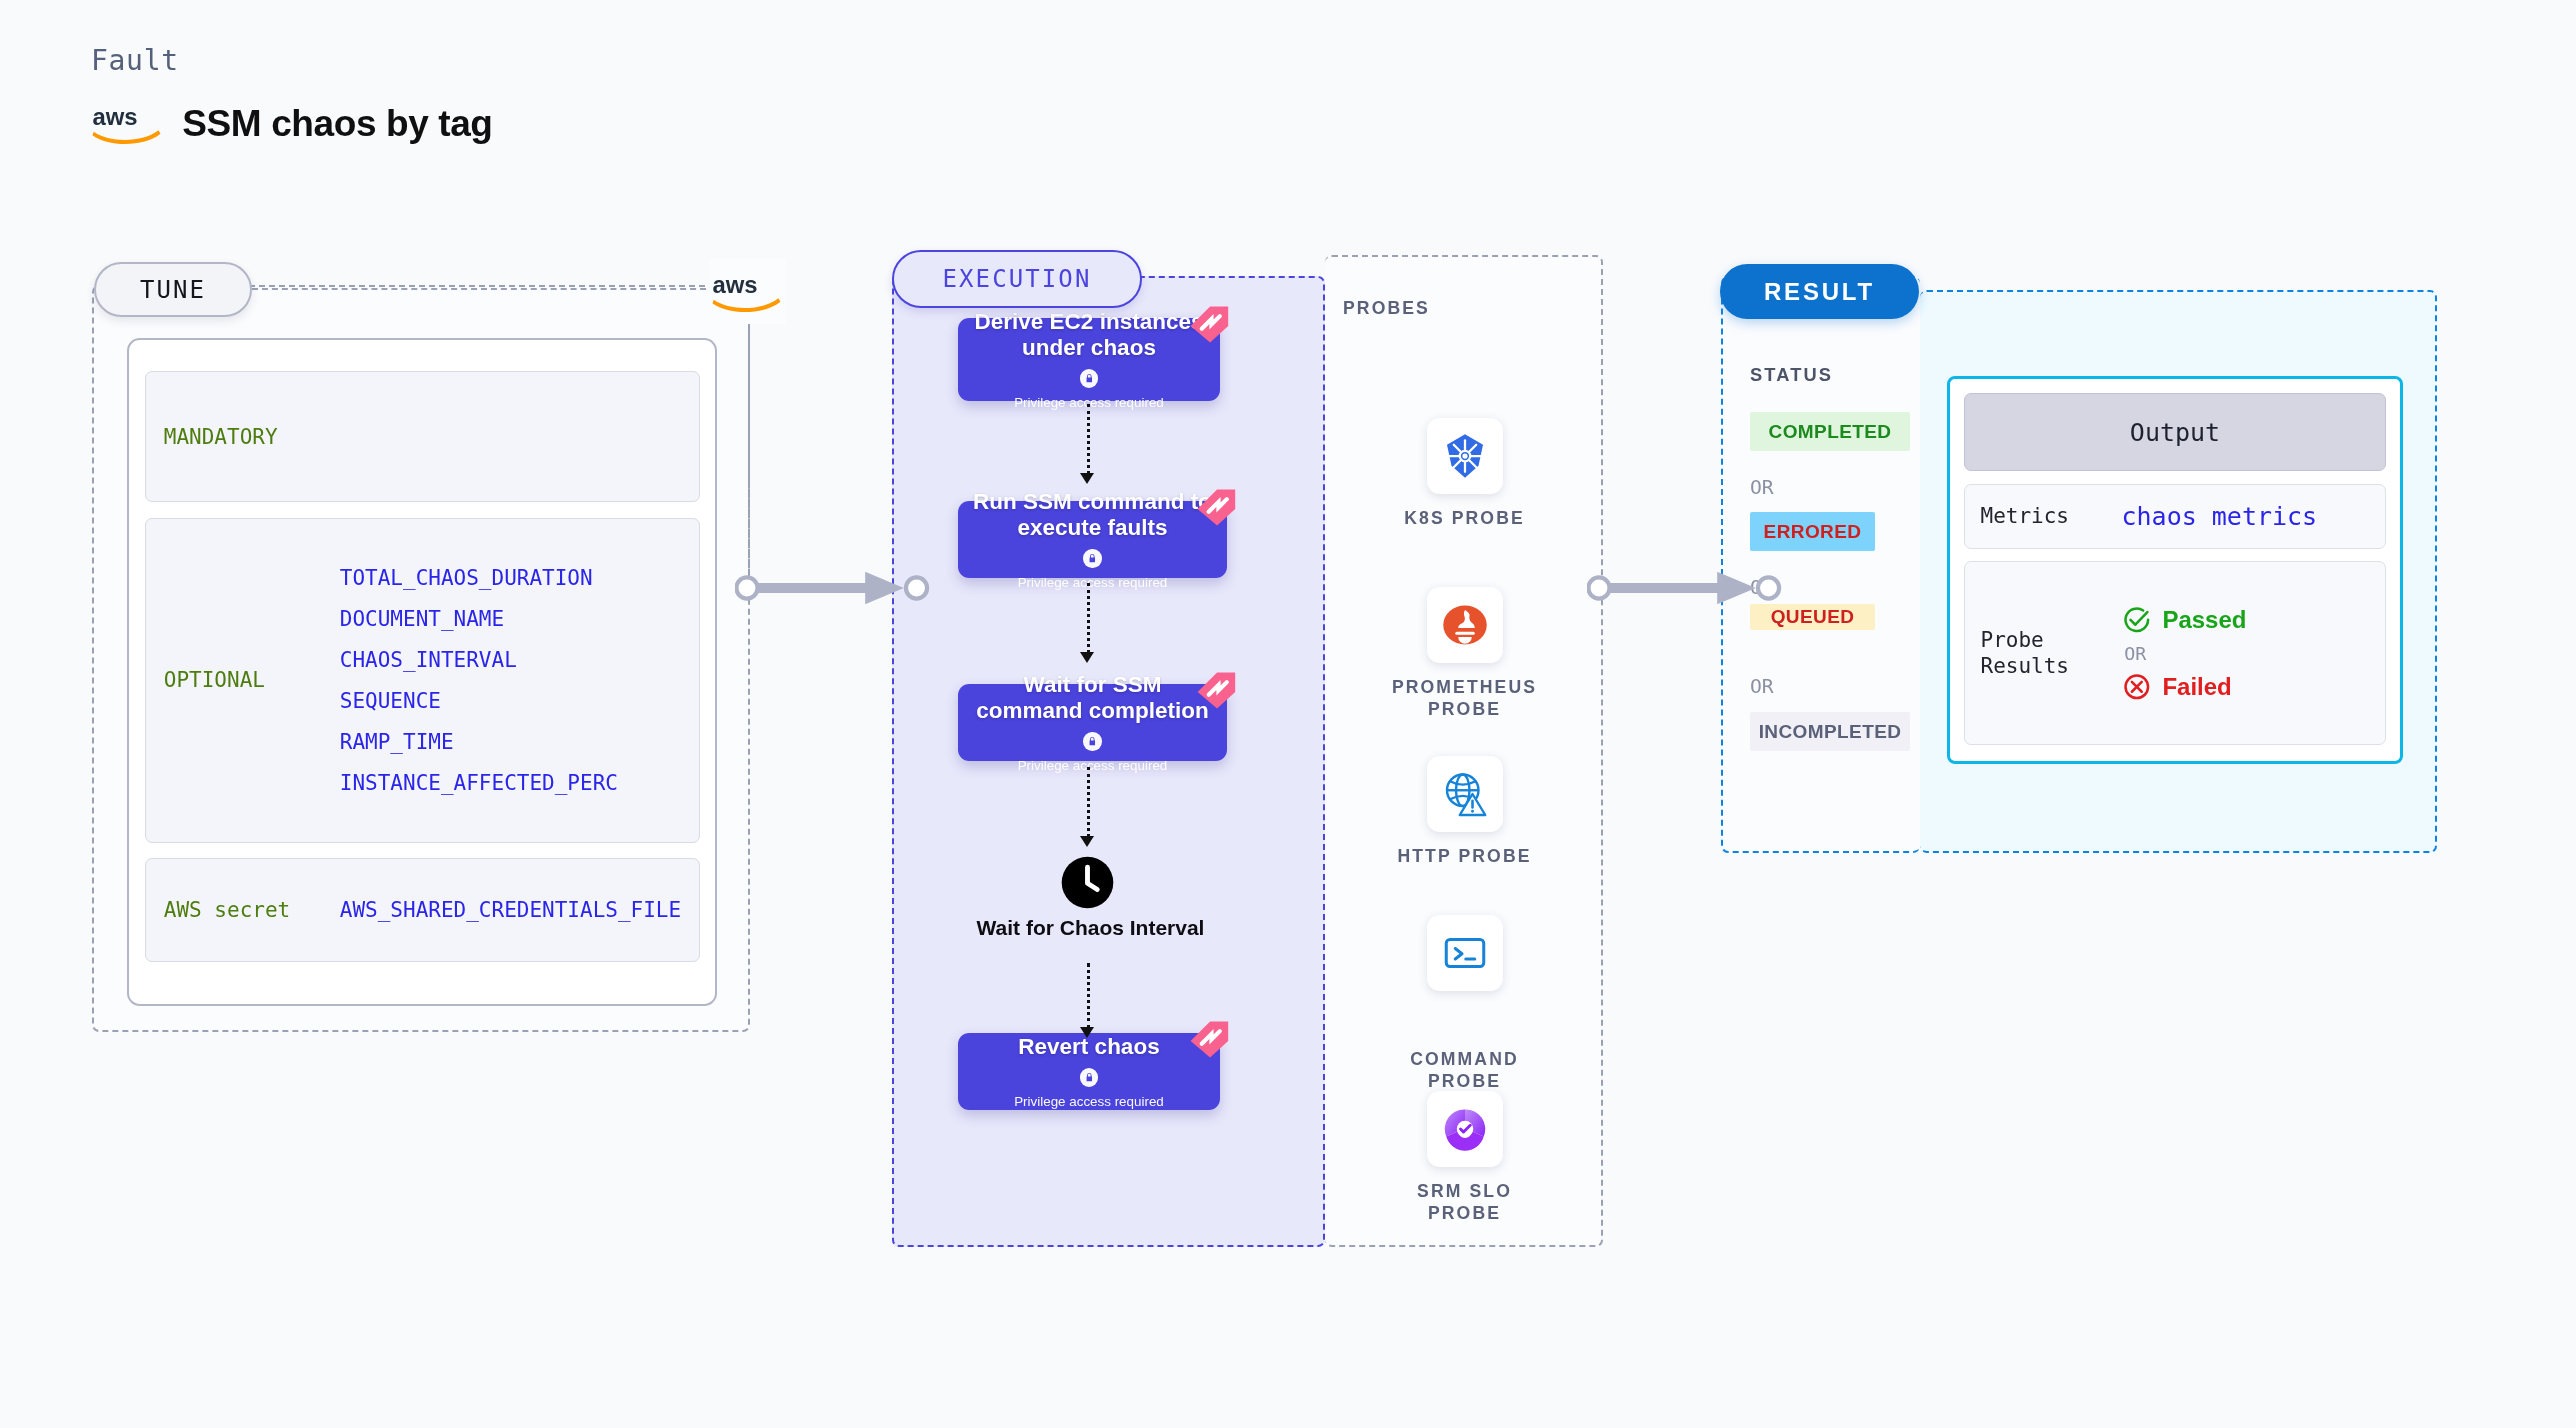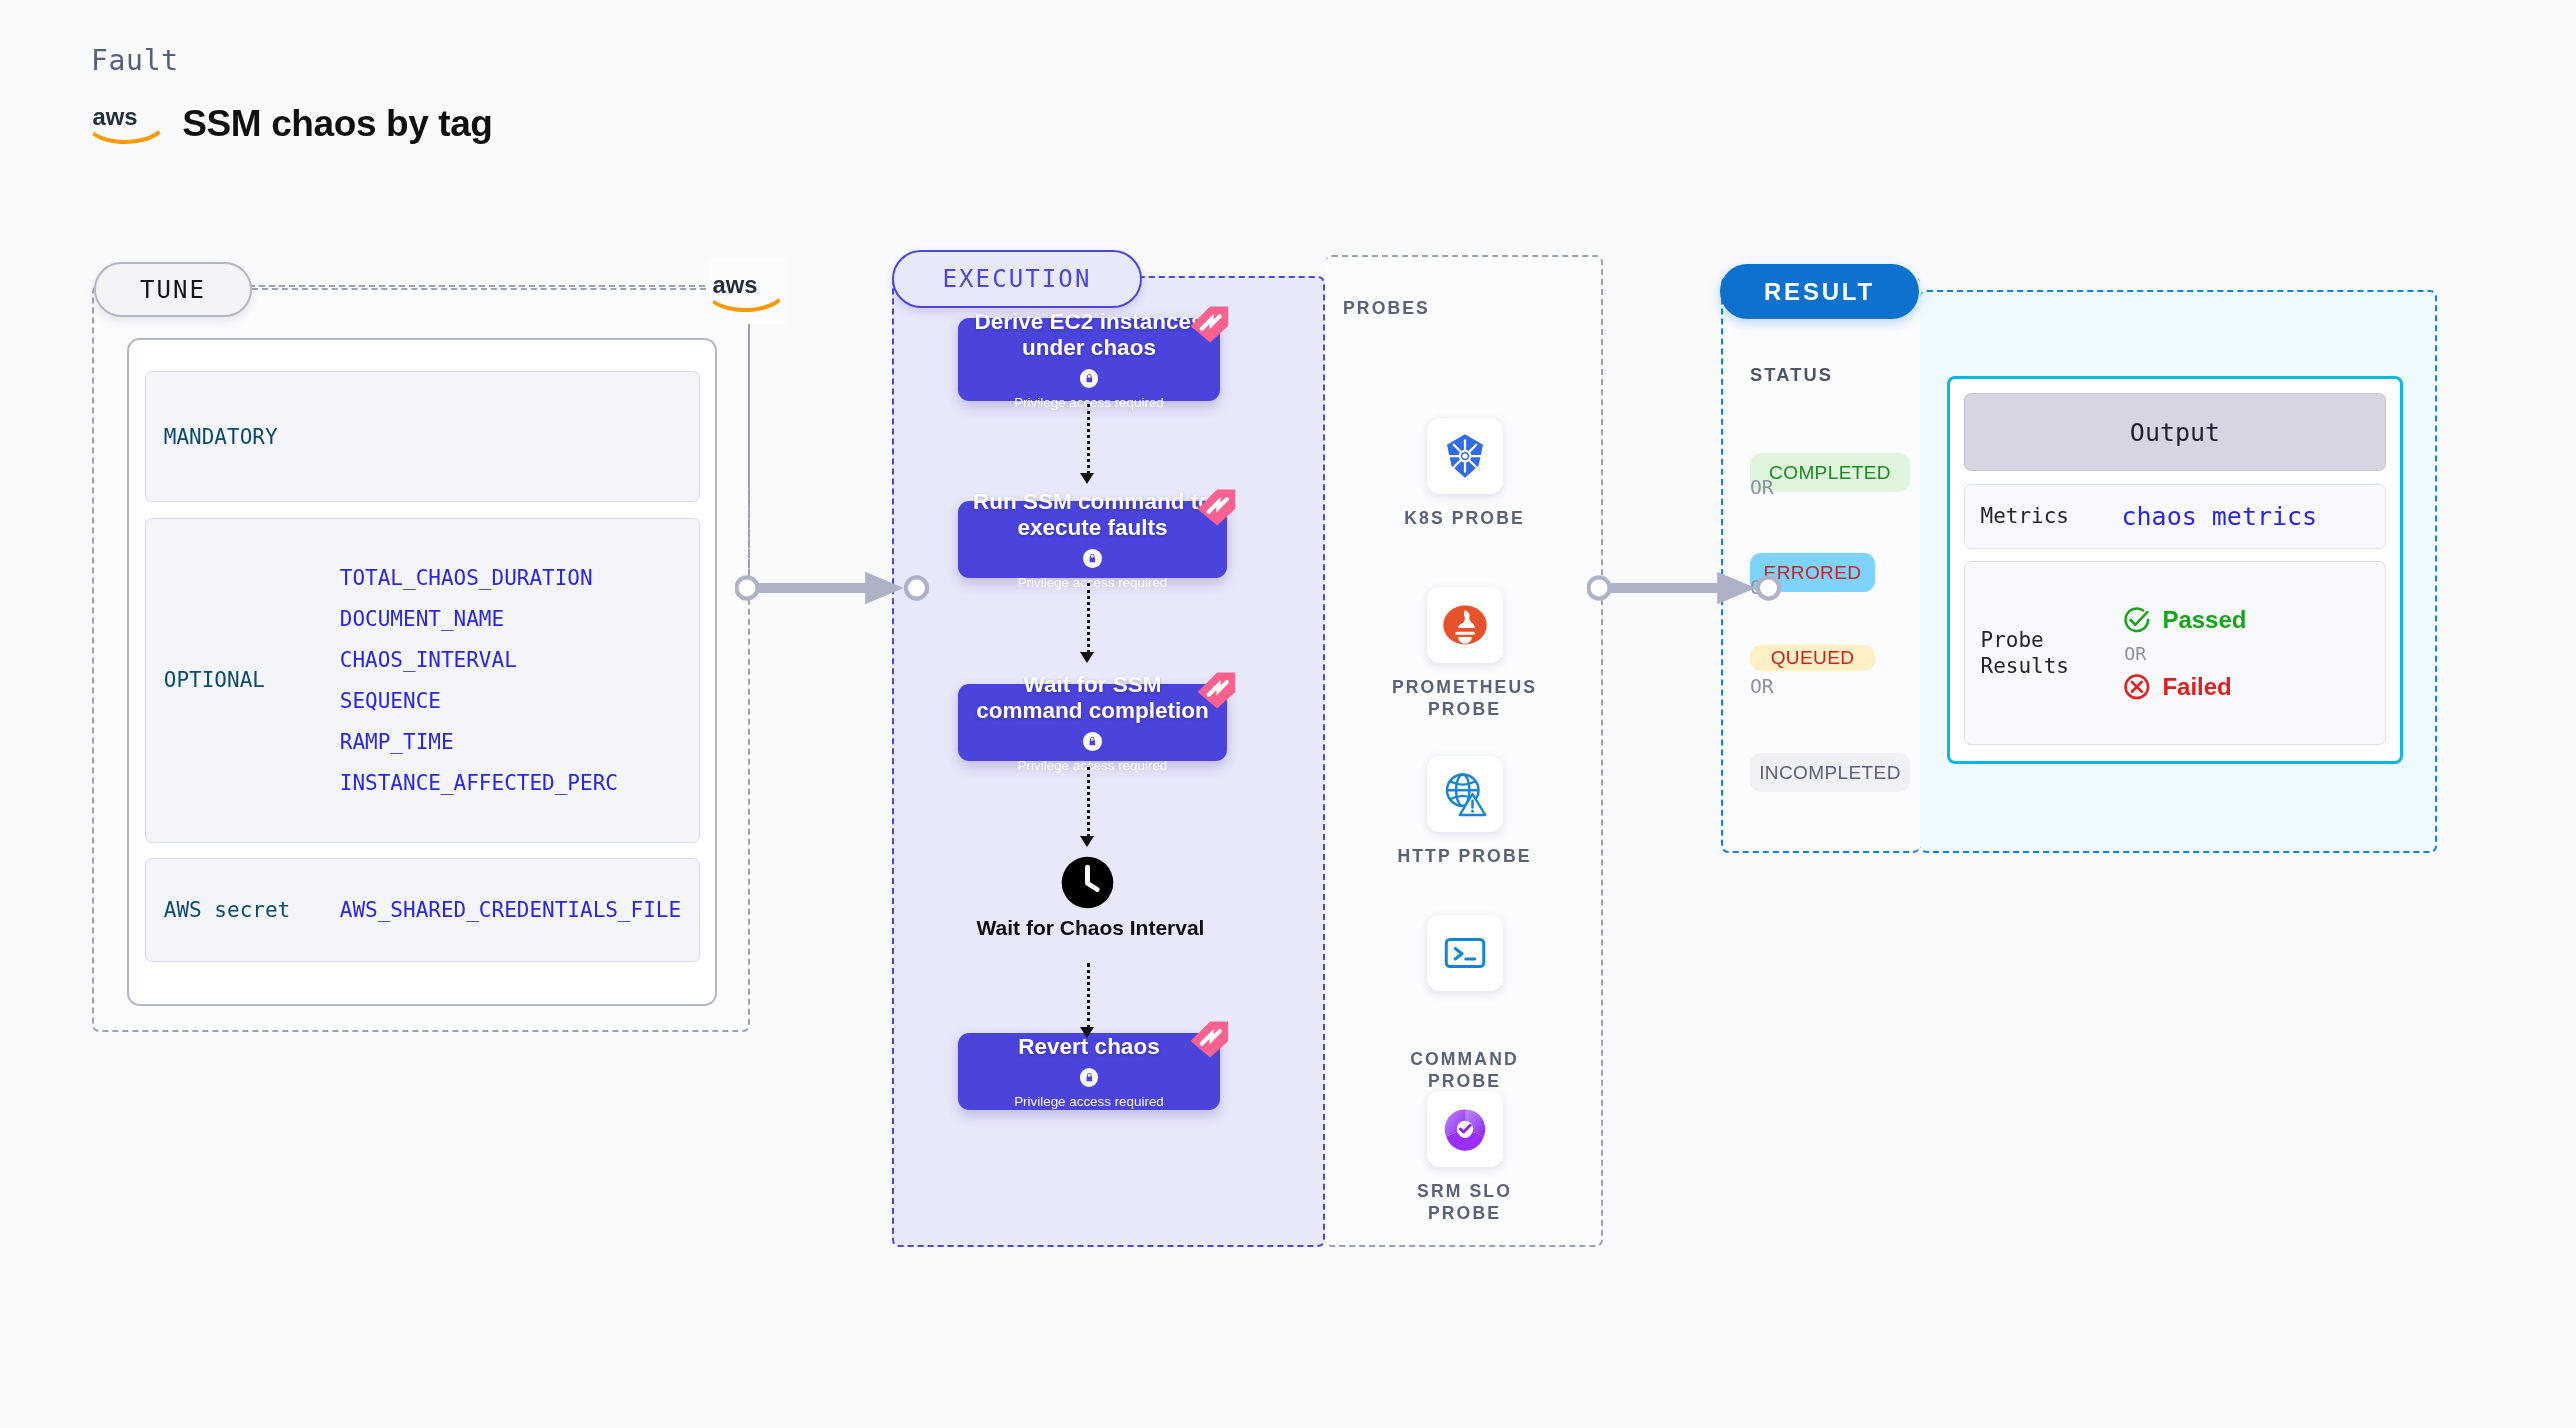--- a/index.html
+++ b/index.html
@@ -80,21 +80,21 @@
     font-family:"DejaVu Sans Mono","Liberation Mono",monospace;
     font-size:25px;color:#1e2230;
   }
   .group{
     margin-top:15.5px;background:#f4f5fa;border:1.4px solid #d8dae4;border-radius:7px;
     display:flex;align-items:center;box-sizing:border-box;padding:19.7px 18.3px;
   }
   .group-label{
     width:176px;flex:0 0 176px;
     font-family:"DejaVu Sans Mono","Liberation Mono",monospace;
-    font-size:21px;color:#0c4a6e;
+    font-size:21px;color:#4d7c0f;
   }
   .group-params{flex:1;display:flex;flex-direction:column;gap:17px;}
   .param{
     font-family:"DejaVu Sans Mono","Liberation Mono",monospace;
     font-size:21px;color:#2a25e8;white-space:nowrap;
   }
   #grp-mandatory{height:131px;}
   #grp-optional{height:325px;}
   #grp-secret{height:104px;}
   #grp-secret .group-label{width:176px;flex:0 0 176px;}
@@ -171,23 +171,23 @@
   #probe-2{left:1380px;top:756px;}
   #probe-3{left:1380px;top:915px;gap:44px;}
   #probe-4{left:1380px;top:1091px;}
 
   
   #status-title{
     position:absolute;left:1750px;top:364px;font-size:18.3px;font-weight:bold;
     letter-spacing:2.1px;color:#4e5468;
   }
   .status-badge{
-    position:absolute;box-sizing:border-box;border-radius:11px;
+    position:absolute;box-sizing:border-box;border-radius:2px;
     display:flex;align-items:center;justify-content:center;
-    font-size:19px;font-weight:normal;letter-spacing:0.4px;margin-top:41px;
+    font-size:19px;font-weight:bold;letter-spacing:0.4px;
   }
   .status-or{
     position:absolute;font-size:19.7px;color:#8b90a3;
     font-family:"DejaVu Sans Mono","Liberation Mono",monospace;
   }
   #st-0{left:1750px;top:412px;width:160px;height:39px;background:#dff5de;color:#1d8a1d;}
   #or-0{left:1750px;top:476px;}
   #st-1{left:1750px;top:512px;width:125px;height:39px;background:#fdeaea;color:#cf2020;}
   #or-1{left:1750px;top:576px;}
   #st-2{left:1750px;top:604px;width:125px;height:26px;background:#fdf0c4;color:#cf2020;}

